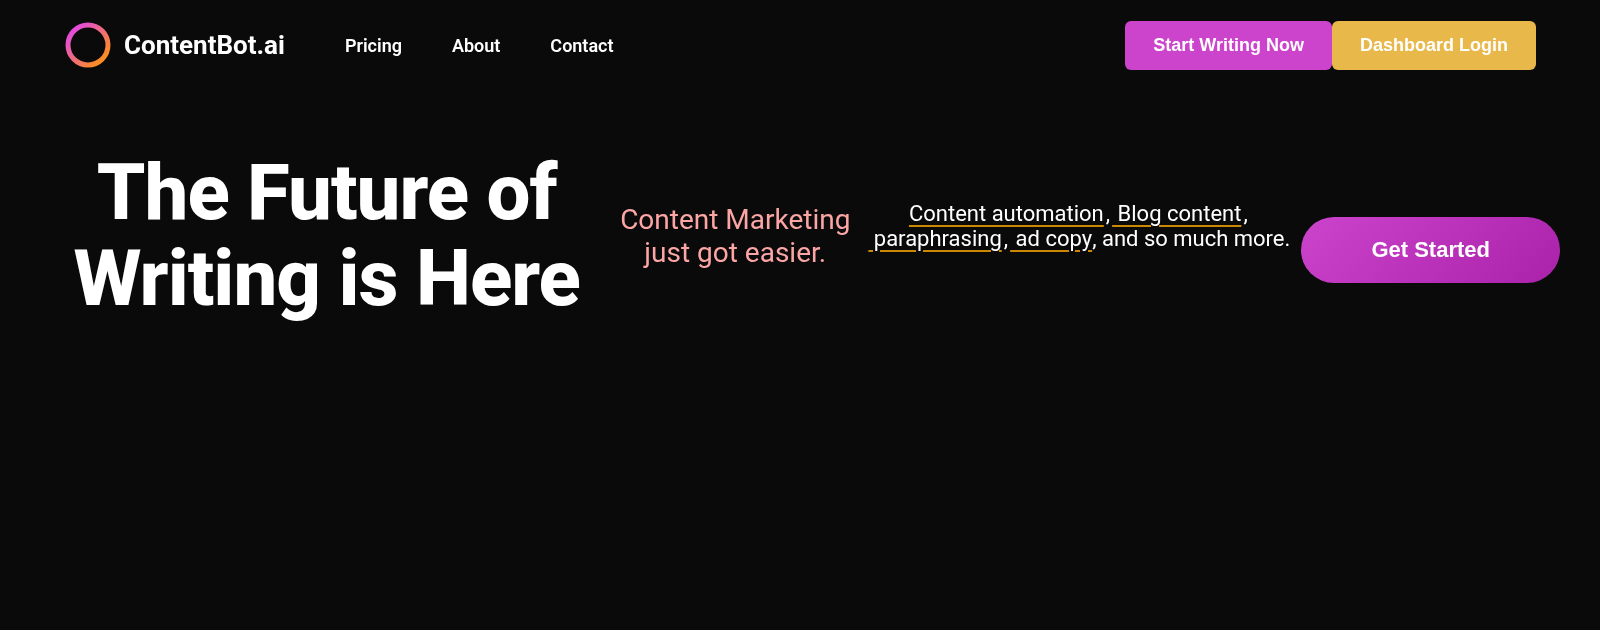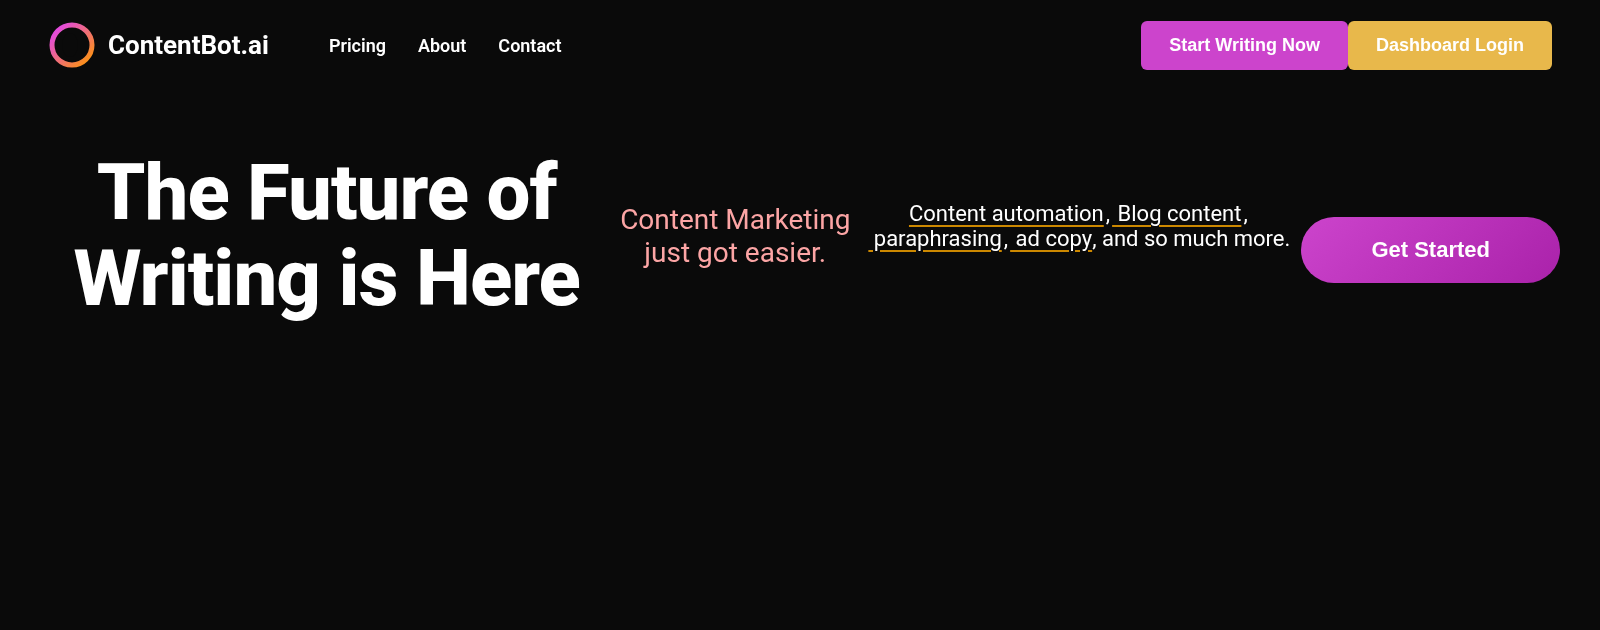--- a/index.html
+++ b/index.html
@@ -15,21 +15,21 @@
       font-family: -apple-system, BlinkMacSystemFont, 'Segoe UI', Roboto, sans-serif;
       color: #ffffff;
       overflow: hidden;
     }
 
     
     .navbar {
       display: flex;
       align-items: center;
       justify-content: space-between;
-      padding: 0 48px;
+      padding: 0 64px;
       height: 90px;
       background-color: #0a0a0a;
     }
 
     .navbar-left {
       display: flex;
       align-items: center;
       gap: 60px;
     }
 
@@ -48,21 +48,21 @@
     .logo-text {
       font-size: 26px;
       font-weight: 700;
       color: #ffffff;
       white-space: nowrap;
     }
 
     .nav-links {
       display: flex;
       align-items: center;
-      gap: 32px;
+      gap: 50px;
     }
 
     .nav-link {
       font-size: 18px;
       font-weight: 600;
       color: #ffffff;
       text-decoration: none;
       cursor: pointer;
     }
 

